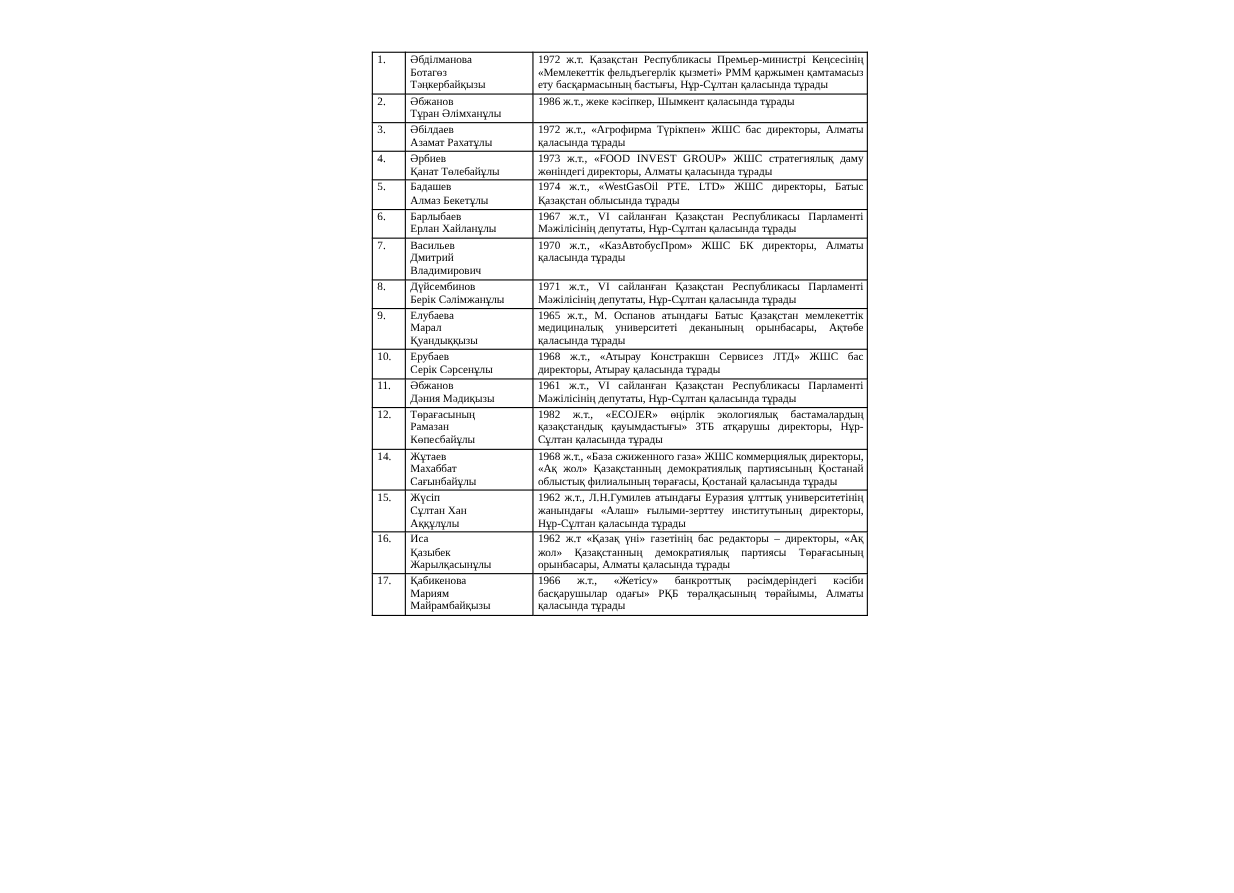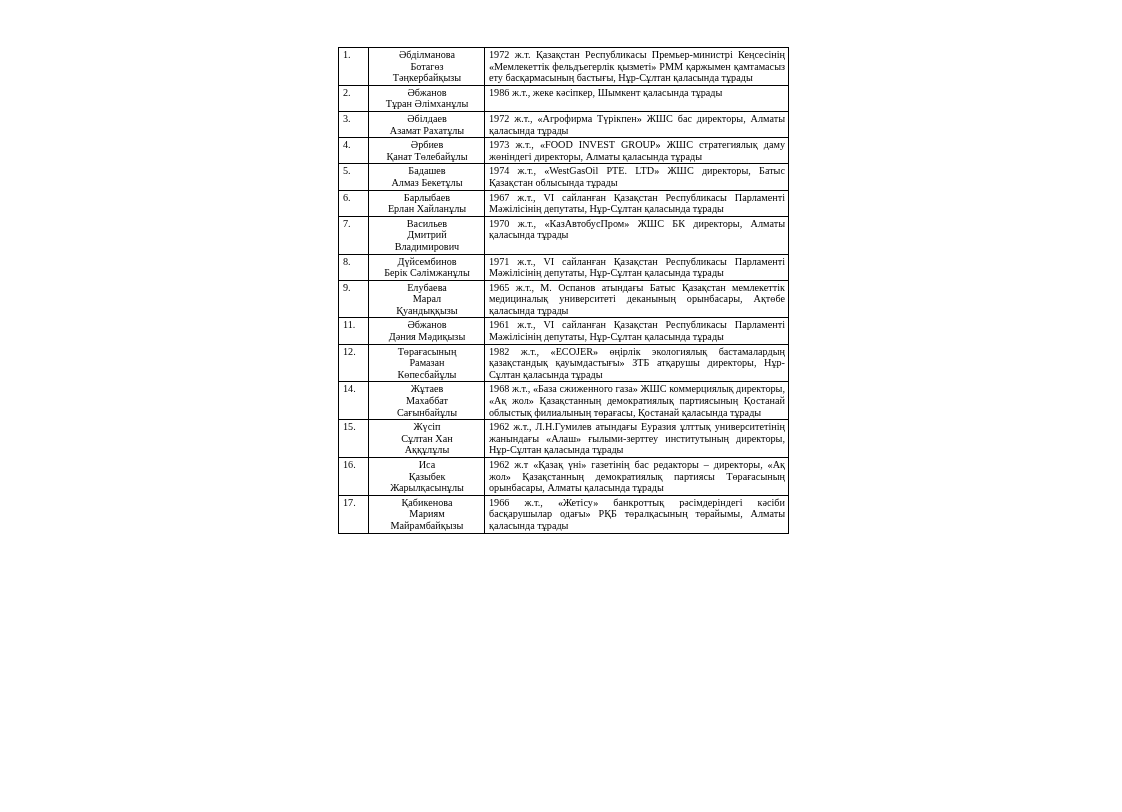--- a/index.html
+++ b/index.html
@@ -48,21 +48,20 @@
   }
   td.col-info {
     width: 296px;
     text-align: justify;
     text-justify: inter-word;
     margin-top: 28px;
   }
   .name-line {
     display: block;
     white-space: nowrap;
-    text-align: center;
   }
   .info-text {
     display: block;
   }
 </style>
 </head>
 <body>
 
 <div class="page">
   <table class="doc-table">
@@ -154,20 +153,30 @@
         <td class="col-name">
           <span class="name-line">Елубаева</span>
           <span class="name-line">Марал</span>
           <span class="name-line">Қуандыққызы</span>
         </td>
         <td class="col-info">
           <span class="info-text">1965 ж.т., М. Оспанов атындағы Батыс Қазақстан мемлекеттік медициналық университеті деканының орынбасары,  Ақтөбе қаласында тұрады</span>
         </td>
       </tr>
       <tr>
+        <td class="col-num">10.</td>
+        <td class="col-name">
+          <span class="name-line">Ерубаев</span>
+          <span class="name-line">Серік Сәрсенұлы</span>
+        </td>
+        <td class="col-info">
+          <span class="info-text">1968 ж.т., «Атырау Констракшн Сервисез ЛТД» ЖШС бас директоры, Атырау қаласында тұрады</span>
+        </td>
+      </tr>
+      <tr>
         <td class="col-num">11.</td>
         <td class="col-name">
           <span class="name-line">Әбжанов</span>
           <span class="name-line">Дәния Мәдиқызы</span>
         </td>
         <td class="col-info">
           <span class="info-text">1961 ж.т.,  VI сайланған Қазақстан Республикасы Парламенті Мәжілісінің депутаты, Нұр-Сұлтан қаласында тұрады</span>
         </td>
       </tr>
       <tr>

